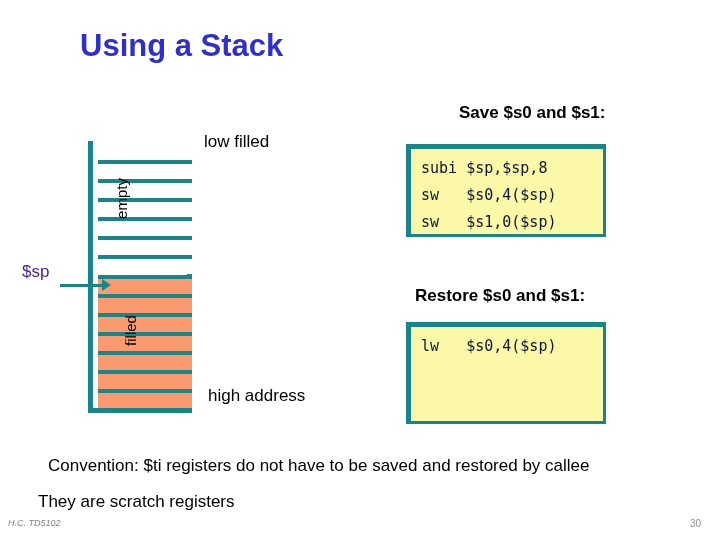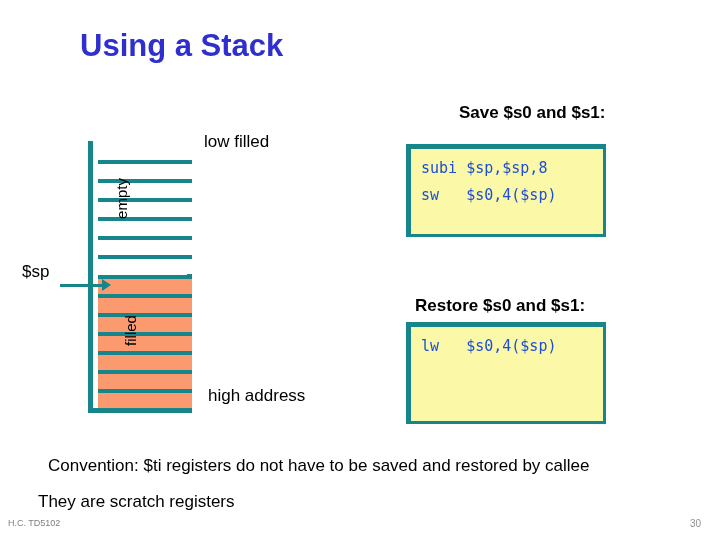--- a/index.html
+++ b/index.html
@@ -88,21 +88,21 @@
     left: 22px;
     top: 262px;
     width: 70px;
     height: 34px;
   }
   #sp-pointer-label {
     position: absolute;
     left: 0;
     top: 0;
     font-size: 17px;
-    color: #000000;
+    color: #4c1d95;
     white-space: nowrap;
   }
   #sp-arrow-line {
     position: absolute;
     left: 38px;
     top: 22px;
     width: 46px;
     height: 3px;
     background: #17868a;
   }
@@ -129,59 +129,60 @@
 
   
   .code-heading {
     position: absolute;
     font-size: 17px;
     font-weight: bold;
     color: #000000;
     white-space: nowrap;
   }
   #save-heading    { left: 415px; top: 103px; margin-left: 44px; }
-  #restore-heading { left: 415px; top: 296px; }
+  #restore-heading { left: 415px; top: 286px; }
 
   .code-box {
     position: absolute;
     background: #fbf9a8;
     box-sizing: border-box;
     border-top: 5px solid #17868a;
     border-left: 5px solid #17868a;
     border-right: 3px solid #17868a;
     border-bottom: 3px solid #17868a;
     padding: 6px 0 6px 10px;
   }
   #save-code-box    { left: 406px; top: 144px;  width: 200px; height: 93px; }
   #restore-code-box { left: 406px; top: 322px;  width: 200px; height: 102px; }
 
   .code-line {
     font-family: "DejaVu Sans Mono", monospace;
     font-size: 15px;
-    color: #1d4ed8;
+    color: #0f172a;
     line-height: 27px;
     white-space: pre;
   }
 
   
   .body-line {
     position: absolute;
     font-size: 17px;
     color: #000000;
     white-space: nowrap;
   }
   #convention-line { left: 32px; top: 456px; margin-left: 16px; }
   #scratch-line    { left: 38px; top: 492px; }
 
   
   #footer-credit {
     position: absolute;
     left: 8px;
     top: 518px;
     font-size: 9px;
+    font-style: italic;
     color: #808080;
     white-space: nowrap;
   }
   #footer-page-number {
     position: absolute;
     left: 690px;
     top: 518px;
     font-size: 10px;
     color: #909090;
     white-space: nowrap;
@@ -220,20 +221,21 @@
   <div id="sp-arrow-head"></div>
 </div>
 
 <div class="addr-label" id="low-address">low filled</div>
 <div class="addr-label" id="high-address">high address</div>
 
 <div class="code-heading" id="save-heading">Save $s0 and $s1:</div>
 <div class="code-box" id="save-code-box">
   <div class="code-line">subi $sp,$sp,8</div>
   <div class="code-line">sw   $s0,4($sp)</div>
+  <div class="code-line">sw   $s1,0($sp)</div>
 </div>
 
 <div class="code-heading" id="restore-heading">Restore $s0 and $s1:</div>
 <div class="code-box" id="restore-code-box">
   <div class="code-line">lw   $s0,4($sp)</div>
 </div>
 
 <div class="body-line" id="convention-line">Convention: $ti registers do not have to be saved and restored by callee</div>
 <div class="body-line" id="scratch-line">They are scratch registers</div>
 

